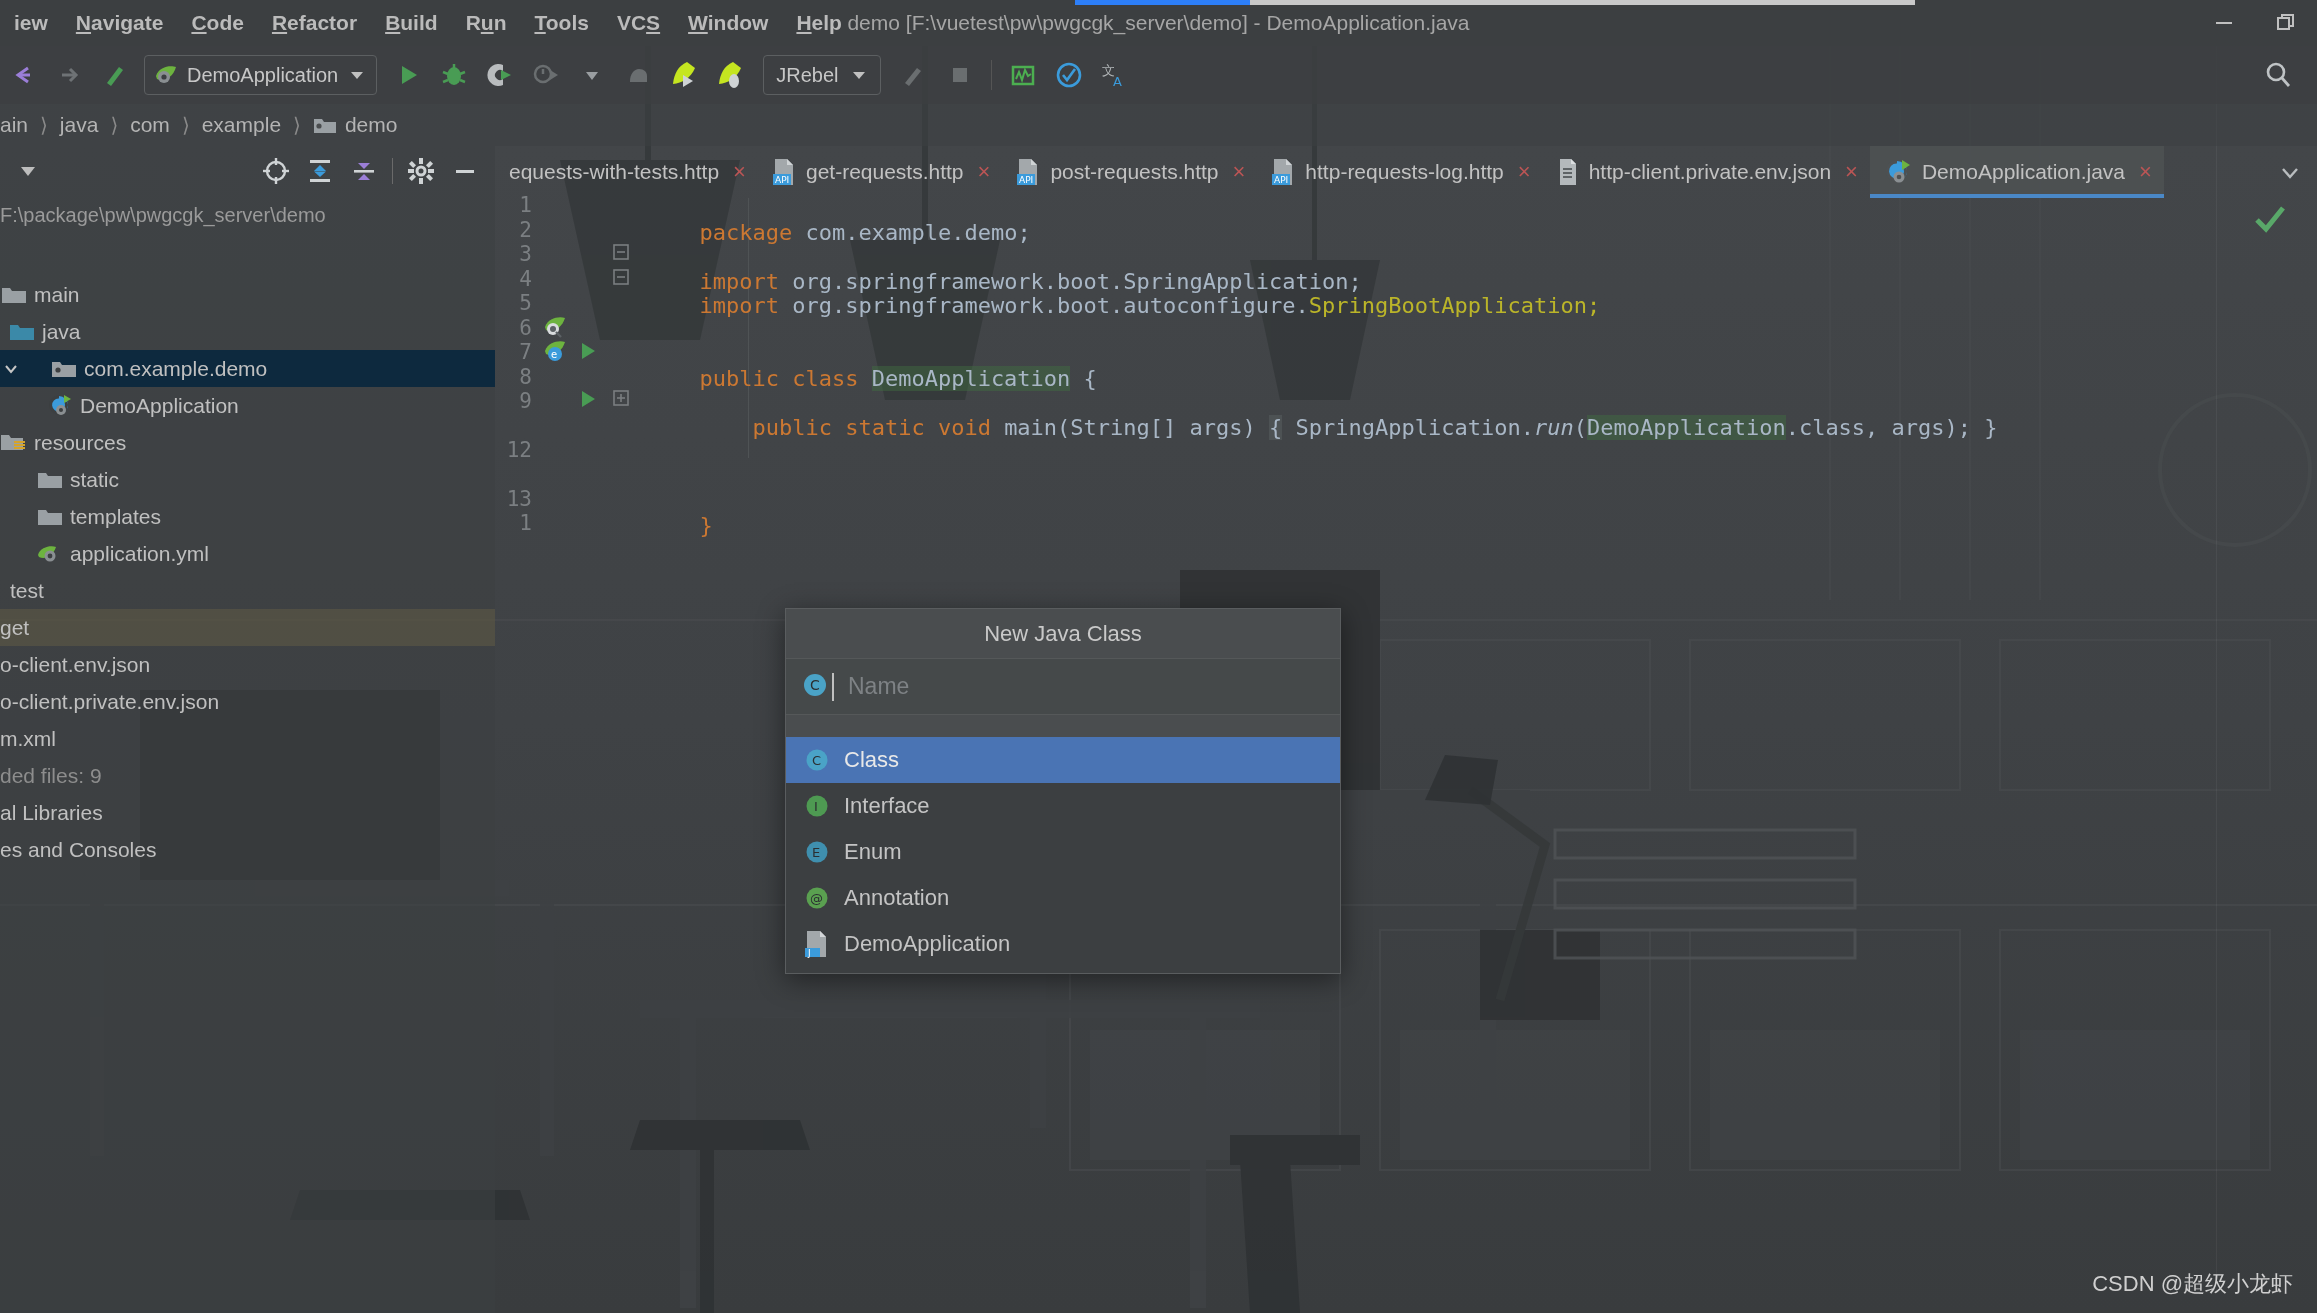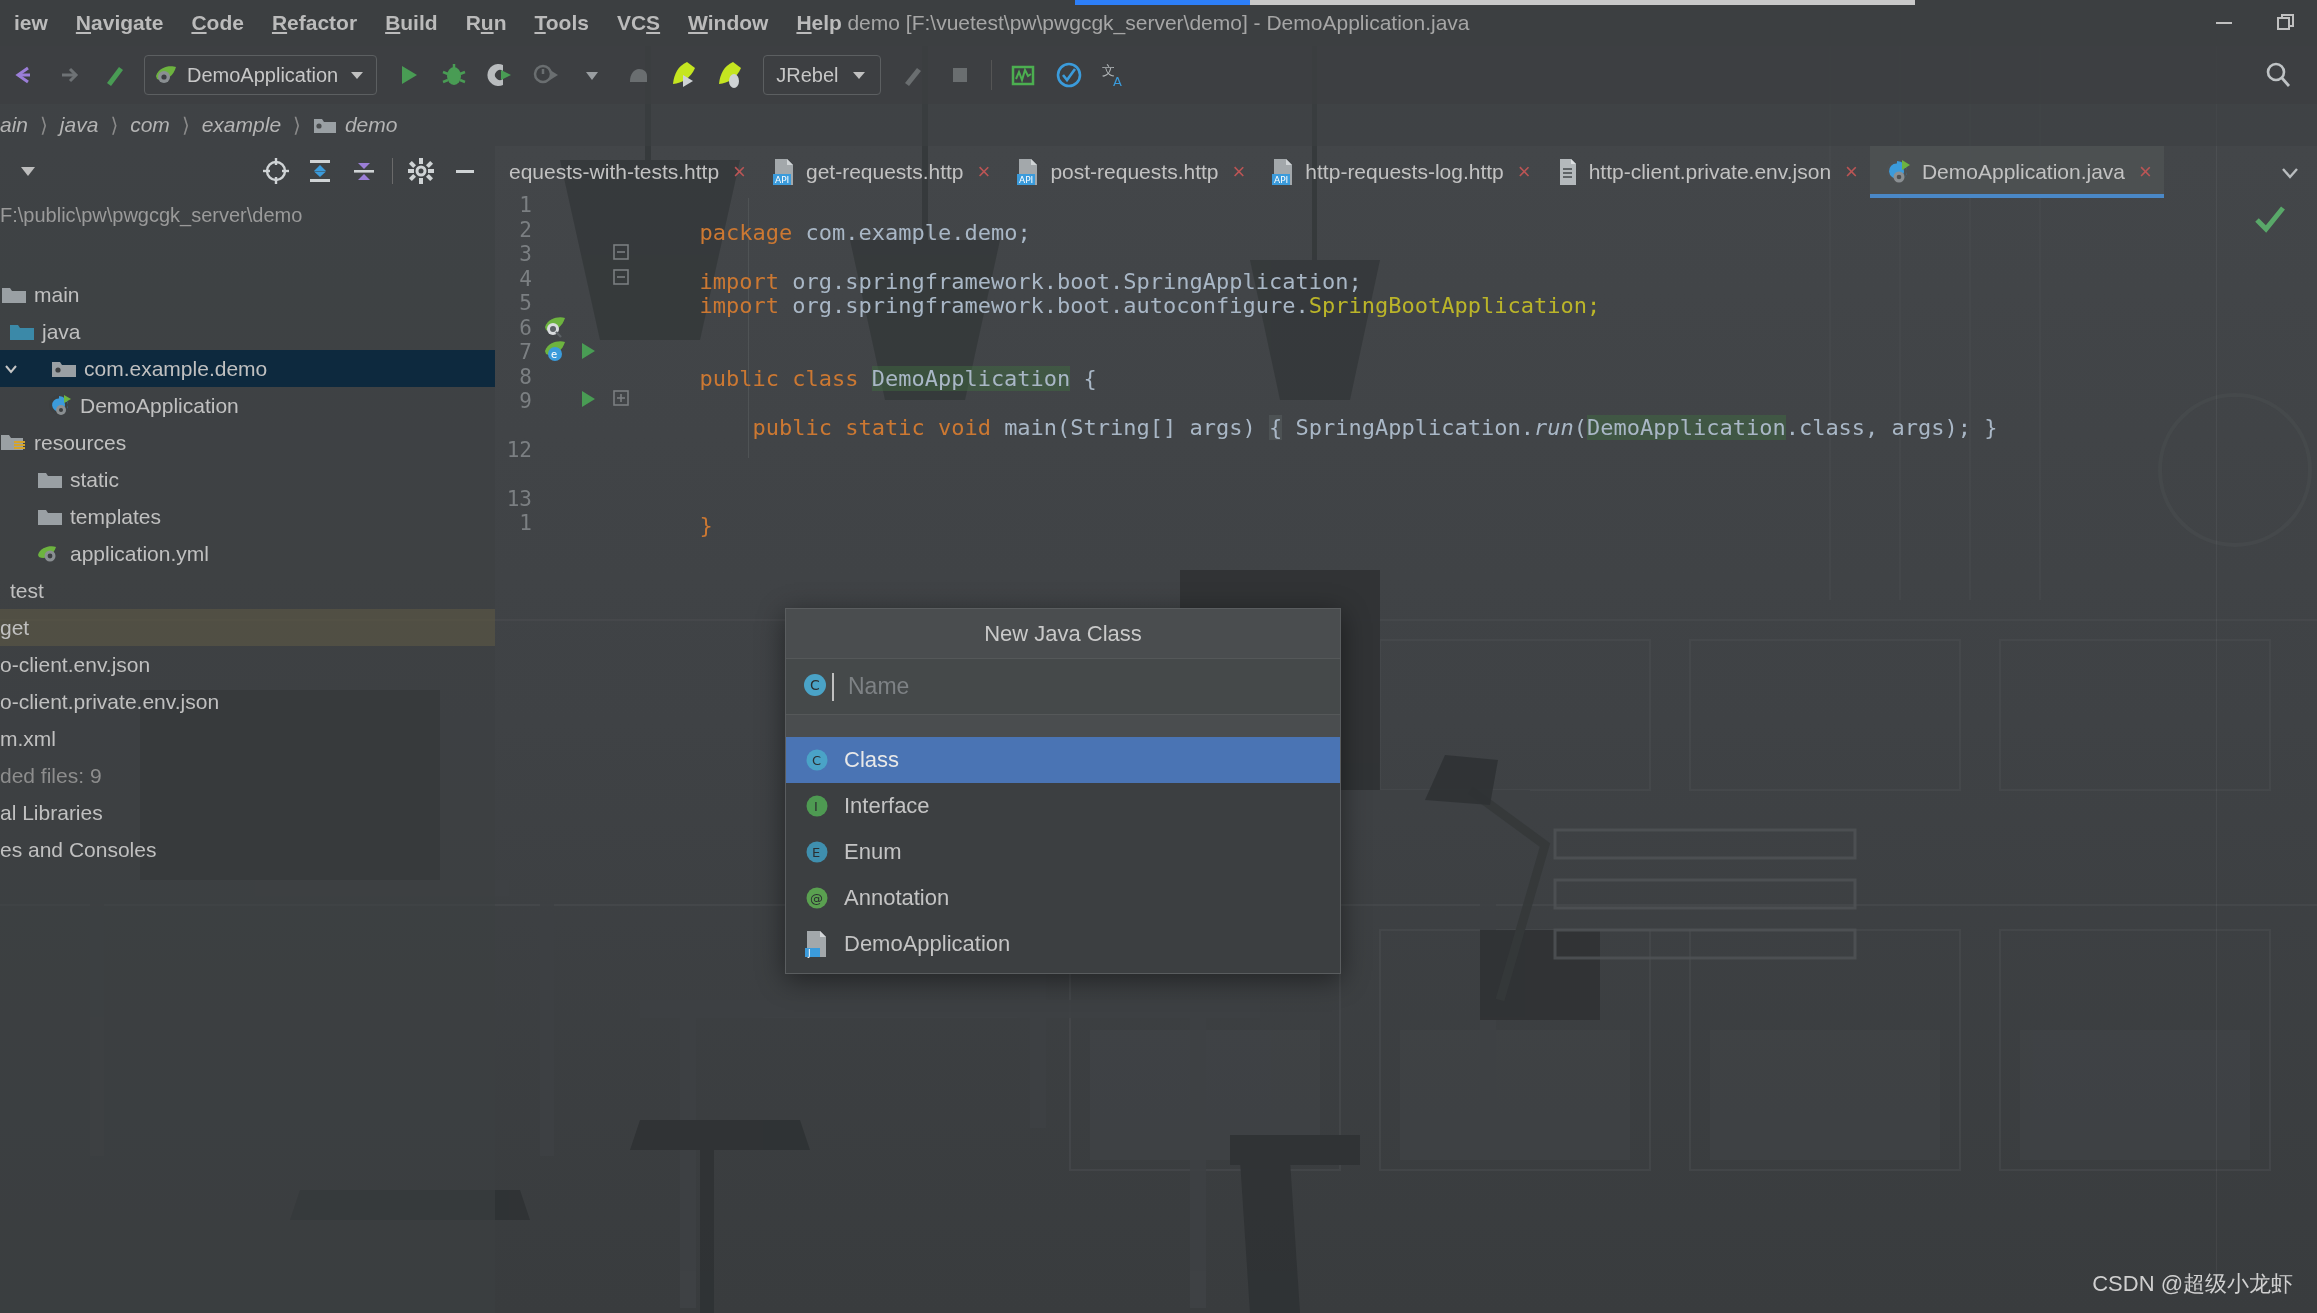--- a/index.html
+++ b/index.html
@@ -77,21 +77,21 @@
   .tb-sep { width: 1px; height: 30px; background: #555; margin: 0 8px; }
   .search-btn { position: absolute; right: 18px; top: 8px; width: 42px; height: 42px;
                 display:flex; align-items:center; justify-content:center; }
 
   
   .breadcrumb {
     position: absolute; left: 0; top: 104px; width: 2317px; height: 42px;
     display: flex; align-items: center; z-index: 30;
     background: rgba(60,63,65,0.55);
   }
-  .crumb { color: #b4b4b4; font-size: 21px; display:flex; align-items:center;font-style:italic; }
+  .crumb { color: #b4b4b4; font-size: 21px; display:flex; align-items:center; }
   .crumb-sep { color: #8a8a8a; font-size: 20px; margin: 0 12px; }
 
   
   .project-panel {
     position: absolute; left: 0; top: 146px; width: 495px; height: 1167px;
     z-index: 25;
     background: rgba(60,63,65,0.55);
   }
   .pp-toolbar {
     position: absolute; left: 0; top: 0; width: 495px; height: 50px;
@@ -516,21 +516,21 @@
           </g>
         </svg>
     </div>
     <div class="pp-ico" style="margin-right:8px">
       <svg width="28" height="28" viewBox="0 0 28 28">
           <rect x="5" y="13" width="18" height="3" fill="#cfd3d5"></rect>
         </svg>
     </div>
   </div>
 
-  <div class="pp-path">F:\public\pw\pwgcgk_server\demo</div>
+  <div class="pp-path">F:\package\pw\pwgcgk_server\demo</div>
 
   <div class="tree">
 
     <div class="tree-row" style="padding-left:0px">
       <span class="ico">
         <svg width="24" height="20" viewBox="0 0 24 20">
             <path d="M0 3 L8 3 L10 6 L24 6 L24 18 L0 18 Z" fill="#9aa0a4"></path>
           </svg>
       </span>
       <span class="lbl">main</span>

